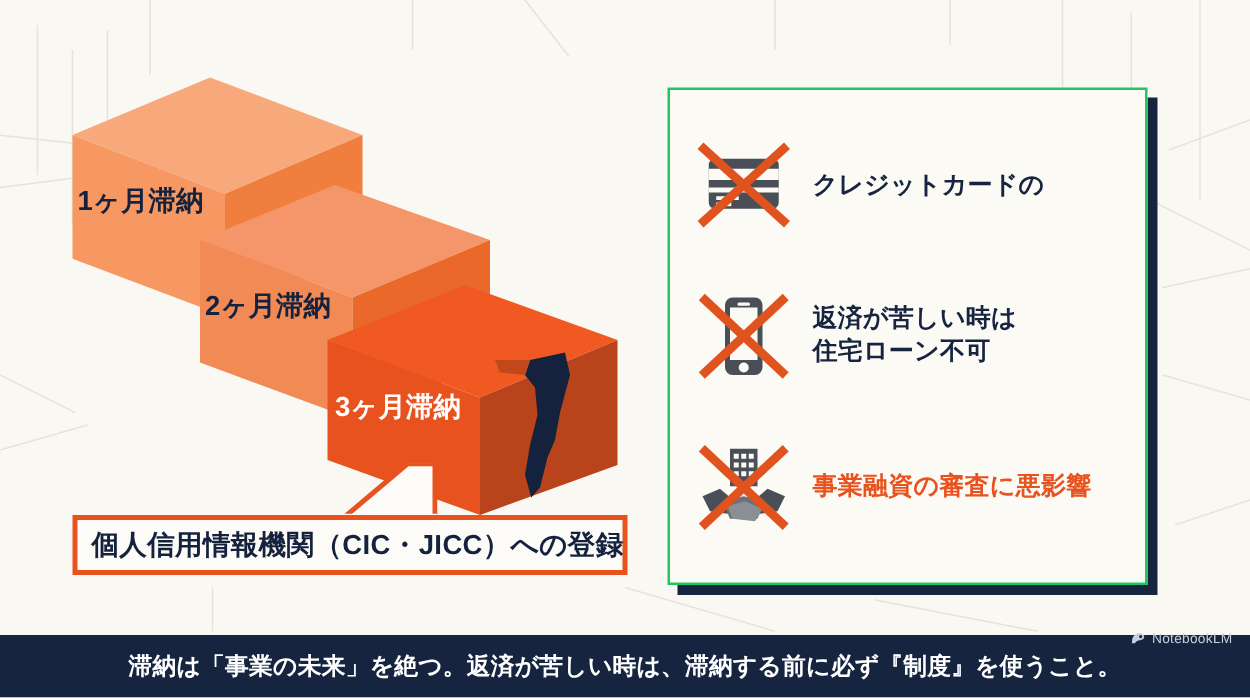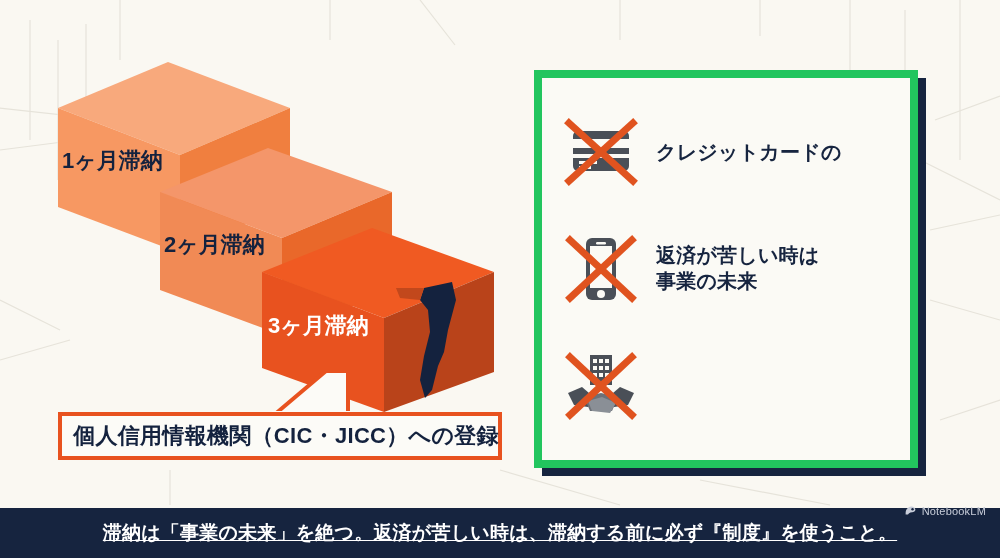--- a/index.html
+++ b/index.html
@@ -33,39 +33,39 @@
   }
   .callout-tail{position:absolute;left:270px;top:371px;width:80px;height:46px;}
 
   
   .panel-shadow{
     position:absolute;left:542px;top:78px;width:384px;height:398px;
     background:#16243F;
   }
   .panel{
     position:absolute;left:534px;top:70px;width:384px;height:398px;
-    background:#FBFAF5;border:8px solid #22c55e;box-sizing:border-box;
+    background:#FBFAF5;border:2px solid #22c55e;box-sizing:border-box;
     padding:16px 18px 16px 20px;
     display:flex;flex-direction:column;justify-content:space-around;
   }
   .row{display:flex;align-items:center;gap:16px;height:86px;}
   .icon-wrap{width:78px;height:74px;position:relative;flex:0 0 78px;}
   .row-text{
     font-size:20px;font-weight:bold;color:#16243F;
     line-height:1.28;letter-spacing:.2px;
   }
   .row-text.alert{color:#E8521F;}
 
   
   .banner{
     position:absolute;left:0;top:508px;width:1000px;height:50px;
     background:#16243F;display:flex;align-items:center;justify-content:center;
   }
   .banner-text{
-    color:#FFFFFF;font-size:19px;font-weight:bold;letter-spacing:.2px;white-space:nowrap;text-decoration:underline;
+    color:#FFFFFF;font-size:19px;font-weight:bold;letter-spacing:.2px;white-space:nowrap;
   }
   .watermark{
     position:absolute;right:14px;top:504px;
     display:flex;align-items:center;gap:5px;
     color:#C9CEDA;font-size:11px;letter-spacing:.2px;
   }
 </style>
 </head>
 <body>
 
@@ -166,21 +166,21 @@
           <rect x="34" y="10" width="10" height="2.5" rx="1.2" fill="#FBFAF5"></rect>
           <circle cx="39" cy="62" r="4" fill="#FBFAF5"></circle>
           <g stroke="#E0531F" stroke-width="7" stroke-linecap="square">
             <line x1="8" y1="8" x2="70" y2="66"></line>
             <line x1="70" y1="8" x2="8" y2="66"></line>
           </g>
         </svg>
       </div>
       <div class="row-text">
         <div>返済が苦しい時は</div>
-        <div>事業の未来</div>
+        <div>住宅ローン不可</div>
       </div>
     </div>
 
 
     <div class="row">
       <div class="icon-wrap">
         <svg viewBox="0 0 78 74" width="78" height="74">
           <rect x="28" y="6" width="22" height="30" fill="#4A4F57"></rect>
           <g fill="#FBFAF5">
             <rect x="31" y="10" width="4" height="4"></rect>
@@ -196,20 +196,23 @@
           <polygon points="6,44 20,38 34,50 26,58 12,56" fill="#4A4F57"></polygon>
           <polygon points="72,44 58,38 44,50 52,58 66,56" fill="#4A4F57"></polygon>
           <polygon points="22,48 39,44 56,48 50,62 28,62" fill="#6C7178"></polygon>
           <polygon points="26,52 40,48 54,54 48,64 30,62" fill="#8A8F96"></polygon>
           <g stroke="#E0531F" stroke-width="7" stroke-linecap="square">
             <line x1="8" y1="8" x2="70" y2="66"></line>
             <line x1="70" y1="8" x2="8" y2="66"></line>
           </g>
         </svg>
       </div>
+      <div class="row-text alert">
+        <div>事業融資の審査に悪影響</div>
+      </div>
     </div>
 
   </div>
 
   <div class="banner">
     <span class="banner-text">滞納は「事業の未来」を絶つ。返済が苦しい時は、滞納する前に必ず『制度』を使うこと。</span>
   </div>
   <div class="watermark">
     <svg width="13" height="13" viewBox="0 0 16 16">
       <path d="M2 11 C2 6, 6 3, 9 3 C12 3, 14 5, 14 7 C14 9, 12 10, 10 10 C7 10, 5 12, 5 13 L2 13 Z" fill="#C9CEDA"></path>

